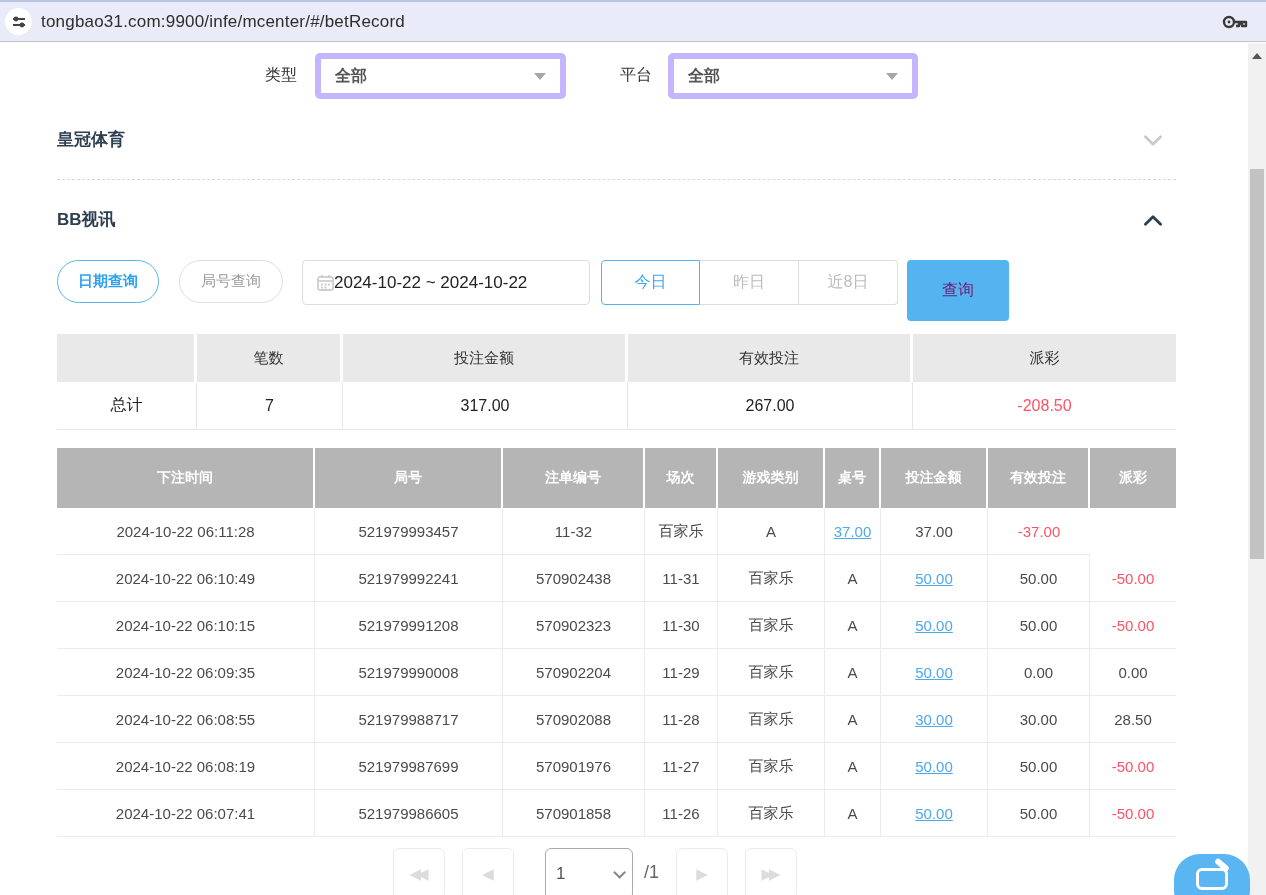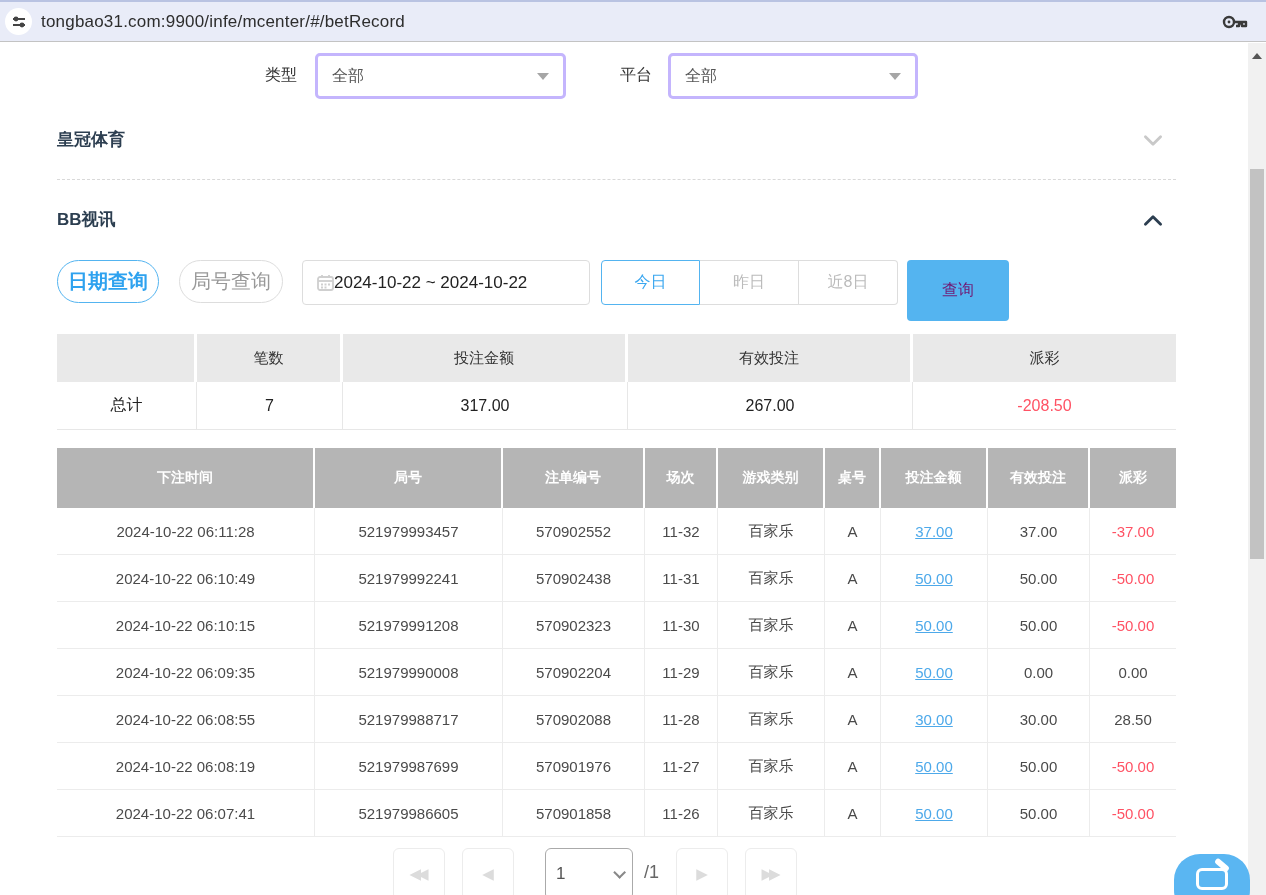--- a/index.html
+++ b/index.html
@@ -23,32 +23,32 @@
   
   .scrollbar { position:absolute; top:43px; right:0; width:18px; height:852px; background:#f1f1f1; }
   .scroll-up { position:absolute; top:10px; left:4px; width:0; height:0;
     border-left:5px solid transparent; border-right:5px solid transparent; border-bottom:6px solid #555; }
   .scroll-thumb { position:absolute; top:126px; left:2px; width:14px; height:390px; background:#c2c2c2; }
   
   .content { position:absolute; top:43px; left:0; width:1248px; height:852px; background:#fff; }
   .abs { position:absolute; }
   .field-label { font-size:16px; color:#333; }
   .select-box {
-    height:46px; border:3px solid #c4b5fd; border-radius:5px; background:#fff;
-    display:flex; align-items:center; padding:0 14px; font-size:16px; color:#555;
+    height:46px; border:6px solid #c4b5fd; border-radius:5px; background:#fff;
+    display:flex; align-items:center; padding:0 14px; font-size:16px; color:#555;font-weight:bold;
   }
   .select-box .caret { margin-left:auto; width:0; height:0;
     border-left:6px solid transparent; border-right:6px solid transparent; border-top:7px solid #a6a6a6; }
   .section-title { font-size:17px; font-weight:bold; color:#2c3e50; }
   .dashed-div { border-top:1px dashed #d9d9d9; width:1119px; }
   .chev { width:26px; height:26px; }
   
   .pill {
     height:43px; border-radius:22px; background:#fff; display:flex; align-items:center;
-    justify-content:center; font-size:20px; cursor:pointer;
+    justify-content:center; font-size:15px; cursor:pointer;
   }
   .pill.active { border:1px solid #54b4f0; color:#2ea2ef; font-weight:bold; }
   .pill.idle { border:1px solid #ddd; color:#999; }
   .date-input {
     height:45px; border:1px solid #ddd; border-radius:4px; background:#fff;
     display:flex; align-items:center; padding:0 14px; gap:0; font-size:17px; color:#222;
   }
   .btn-group { display:flex; height:45px; }
   .btn-group .seg {
     width:99px; display:flex; align-items:center; justify-content:center;
@@ -222,21 +222,20 @@
       <div class="cell">场次</div>
       <div class="cell">游戏类别</div>
       <div class="cell">桌号</div>
       <div class="cell">投注金额</div>
       <div class="cell">有效投注</div>
       <div class="cell">派彩</div>
     </div>
     <div class="main-grid trow">
         <div class="td">2024-10-22 06:11:28</div>
         <div class="td">521979993457</div>
-        <div class="td">570902552</div>
         <div class="td">11-32</div>
         <div class="td">百家乐</div>
         <div class="td">A</div>
         <div class="td">
           <a class="bet-link">37.00</a>
         </div>
         <div class="td">37.00</div>
         <div class="td neg">-37.00</div>
       </div>
       <div class="main-grid trow">

